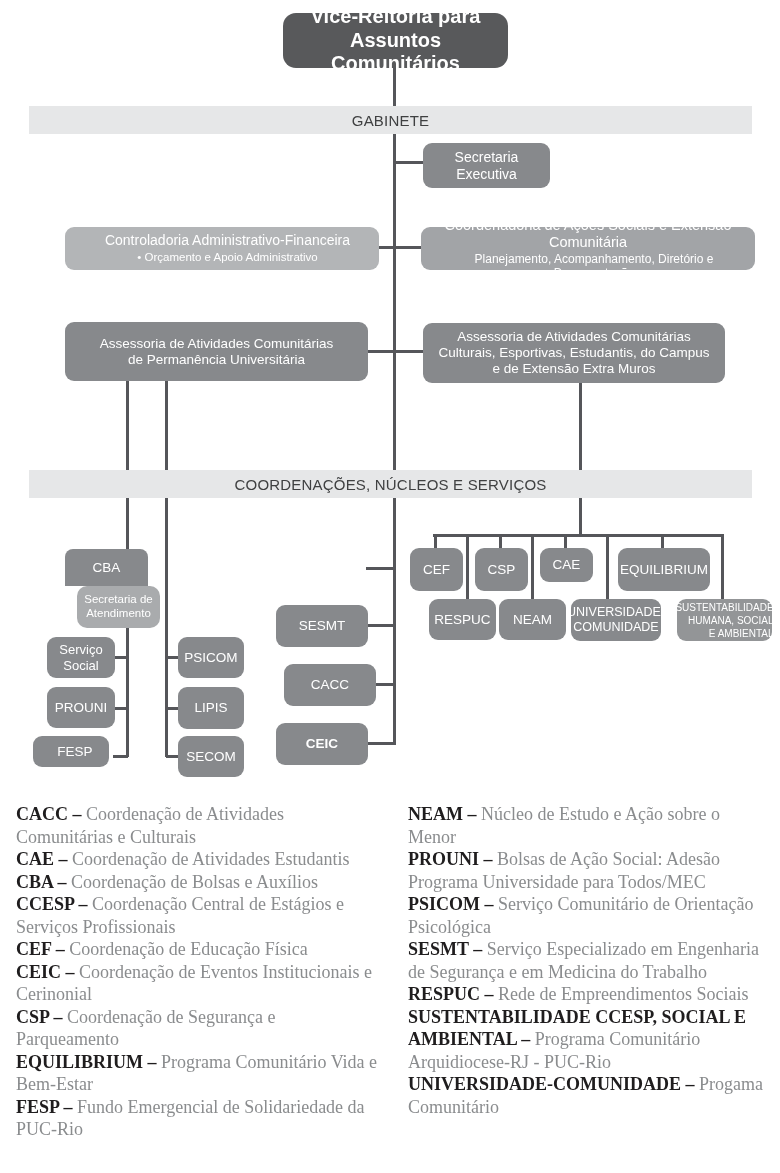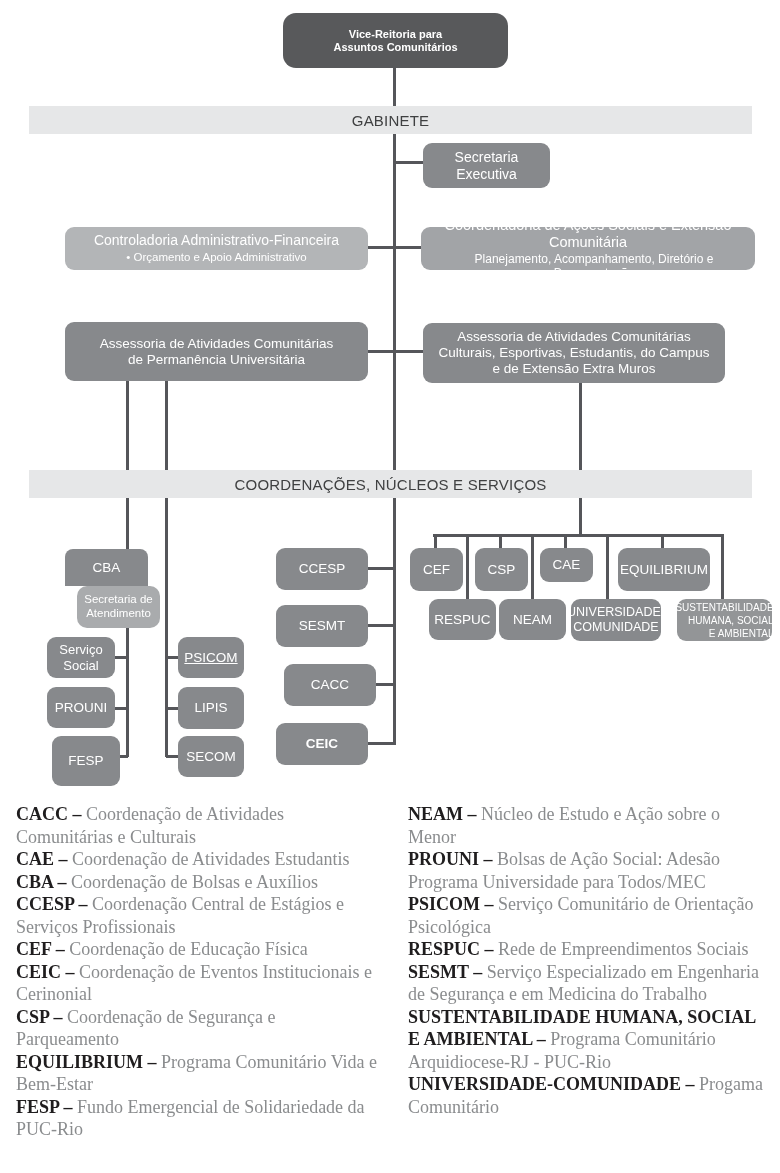--- a/index.html
+++ b/index.html
@@ -10,43 +10,43 @@
   
   .bar{position:absolute;left:29px;width:723px;height:28px;background:var(--bar-bg);
        color:var(--bar-text);display:flex;align-items:center;justify-content:center;
        font-size:15px;letter-spacing:.2px;z-index:2;}
   
   .node{position:absolute;display:flex;flex-direction:column;align-items:center;justify-content:center;
         text-align:center;color:#fff;border-radius:9px;z-index:3;white-space:pre-line;
         line-height:1.18;font-size:13.5px;background:var(--box-medium);}
   .node .t2{display:block;}
   .dark{background:var(--box-dark);}
-  .light{background:var(--box-light);}
+  .light{background:var(--box-light);padding-left:11px;}
   .coordbg{background:var(--box-coord);}
   .atendbg{background:var(--box-atend);}
   .sustbg{background:var(--box-sust);}
   
-  #root{left:283px;top:13px;width:225px;height:55px;font-size:11px;font-weight:bold;border-radius:13px;}
+  #root{left:283px;top:13px;width:225px;height:55px;font-size:20px;font-weight:bold;border-radius:13px;}
   #bar-gab{top:106px;}
   #bar-coord{top:470px;}
   #secexec{left:423px;top:143px;width:127px;height:45px;font-size:14px;}
   #controladoria{left:65px;top:227px;width:303px;height:43px;}
   #controladoria .t1{font-size:14px;}
   #controladoria .t2{font-size:11.5px;margin-top:2px;}
   #coordenadoria{left:421px;top:227px;width:334px;height:43px;}
   #coordenadoria .t1{font-size:14.5px;}
   #coordenadoria .t2{font-size:12px;margin-top:1px;padding-left:12px;}
   #assperm{left:65px;top:322px;width:303px;height:59px;font-size:13.5px;}
   #asscult{left:423px;top:323px;width:302px;height:60px;font-size:13.5px;}
   #cba{left:65px;top:549px;width:83px;height:37px;border-radius:8px 8px 0 0;}
   #atend{left:77px;top:586px;width:83px;height:42px;font-size:11.5px;border-radius:10px;}
   #servsoc{left:47px;top:637px;width:68px;height:41px;font-size:13px;}
   #prouni{left:47px;top:687px;width:68px;height:41px;}
-  #fesp{left:52px;top:736px;width:68px;height:50px;}
-  #psicom{left:178px;top:637px;width:66px;height:41px;text-decoration:underline;}
+  #fesp{left:33px;top:736px;width:68px;height:31px;padding-left:8px;}
+  #psicom{left:178px;top:637px;width:66px;height:41px;}
   #lipis{left:178px;top:687px;width:66px;height:42px;}
   #secom{left:178px;top:736px;width:66px;height:41px;}
   #ccesp{left:276px;top:548px;width:92px;height:42px;}
   #sesmt{left:276px;top:605px;width:92px;height:42px;}
   #cacc{left:276px;top:664px;width:92px;height:42px;margin-left:8px;}
   #ceic{left:276px;top:723px;width:92px;height:42px;font-weight:bold;}
   #cef{left:410px;top:548px;width:53px;height:43px;}
   #csp{left:475px;top:548px;width:53px;height:43px;}
   #cae{left:540px;top:548px;width:53px;height:34px;}
   #equilibrium{left:618px;top:548px;width:92px;height:43px;}
@@ -122,21 +122,20 @@
   <div class="node atendbg" id="atend">Secretaria de
 Atendimento</div>
   <div class="node" id="servsoc">Serviço
 Social</div>
   <div class="node" id="prouni">PROUNI</div>
   <div class="node" id="fesp">FESP</div>
   <div class="node" id="psicom">PSICOM</div>
   <div class="node" id="lipis">LIPIS</div>
   <div class="node" id="secom">SECOM</div>
 
-  <div class="node" id="ccesp">CCESP</div>
   <div class="node" id="sesmt">SESMT</div>
   <div class="node" id="cacc">CACC</div>
   <div class="node" id="ceic">CEIC</div>
 
   <div class="node" id="cef">CEF</div>
   <div class="node" id="csp">CSP</div>
   <div class="node" id="cae">CAE</div>
   <div class="node" id="equilibrium">EQUILIBRIUM</div>
   <div class="node" id="respuc">RESPUC</div>
   <div class="node" id="neam">NEAM</div>
@@ -154,19 +153,19 @@
     <p><span class="abbr">CEF –</span> <span class="desc">Coordenação de Educação Física</span></p>
     <p><span class="abbr">CEIC –</span> <span class="desc">Coordenação de Eventos Institucionais e Cerinonial</span></p>
     <p><span class="abbr">CSP –</span> <span class="desc">Coordenação de Segurança e Parqueamento</span></p>
     <p><span class="abbr">EQUILIBRIUM –</span> <span class="desc">Programa Comunitário Vida e Bem-Estar</span></p>
     <p><span class="abbr">FESP –</span> <span class="desc">Fundo Emergencial de Solidariedade da PUC-Rio</span></p>
   </div>
   <div class="legend-col" id="legend-right">
     <p><span class="abbr">NEAM –</span> <span class="desc">Núcleo de Estudo e Ação sobre o Menor</span></p>
     <p><span class="abbr">PROUNI –</span> <span class="desc">Bolsas de Ação Social: Adesão Programa Universidade para Todos/MEC</span></p>
     <p><span class="abbr">PSICOM –</span> <span class="desc">Serviço Comunitário de Orientação Psicológica</span></p>
+    <p><span class="abbr">SESMT –</span> <span class="desc">Serviço Especializado em Engenharia de Segurança e em Medicina do Trabalho</span></p>
     <p><span class="abbr">RESPUC –</span> <span class="desc">Rede de Empreendimentos Sociais</span></p>
-    <p><span class="abbr">SESMT –</span> <span class="desc">Serviço Especializado em Engenharia de Segurança e em Medicina do Trabalho</span></p>
-    <p><span class="abbr">SUSTENTABILIDADE HUMANA, SOCIAL E AMBIENTAL –</span> <span class="desc">Programa Comunitário Arquidiocese-RJ - PUC-Rio</span></p>
+    <p><span class="abbr">SUSTENTABILIDADE CCESP, SOCIAL E AMBIENTAL –</span> <span class="desc">Programa Comunitário Arquidiocese-RJ - PUC-Rio</span></p>
     <p><span class="abbr">UNIVERSIDADE-COMUNIDADE –</span> <span class="desc">Progama Comunitário</span></p>
   </div>
 
 </div>
 
 </body></html>

